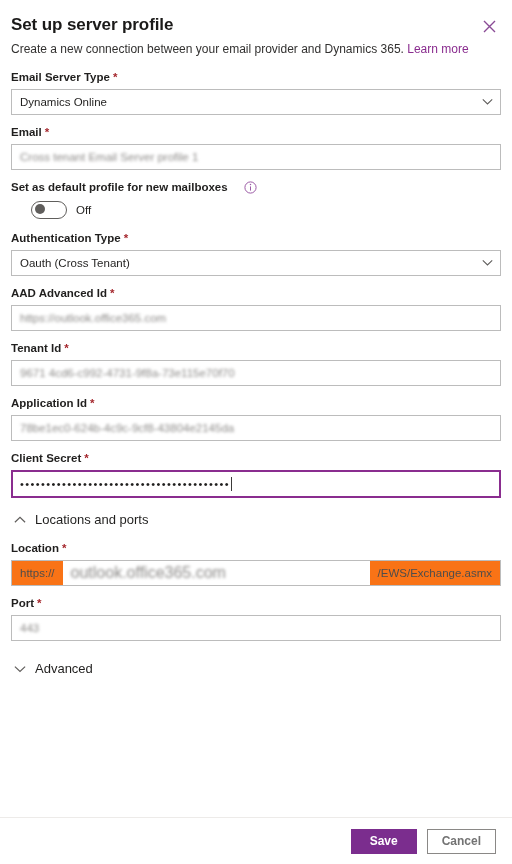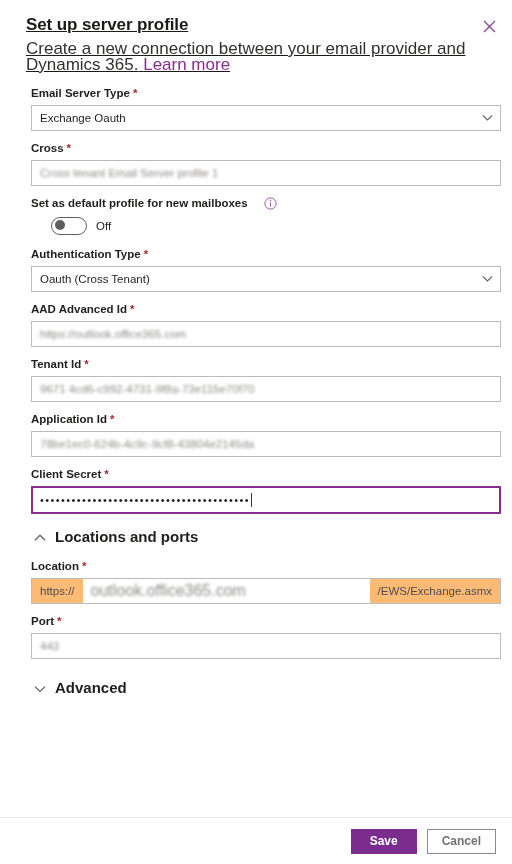--- a/index.html
+++ b/index.html
@@ -17,34 +17,33 @@
   }
   .panel {
     position: absolute;
     inset: 0;
     display: flex;
     flex-direction: column;
   }
 
   
   .header {
-    padding: 14px 16px 0 26px;
+    padding: 14px 16px 0 11px;
     position: relative;
-    text-decoration: underline;
   }
   .title {
     font-size: 17px;
     font-weight: bold;
     letter-spacing: -0.1px;
     color: #1b1a19;
     margin: 0 0 5px 0;
     line-height: 22px;
   }
   .subtitle {
-    font-size: 17px;
+    font-size: 12px;
     line-height: 16px;
     color: #323130;
     margin: 0;
   }
   .learn-more {
     color: #8A2D8F;
     text-decoration: none;
     cursor: pointer;
   }
   .close-btn {
@@ -61,21 +60,20 @@
     border: none;
     padding: 0;
   }
   .close-btn svg { display: block; }
 
   
   .form-body {
     flex: 1 1 auto;
     padding: 12px 11px 0 11px;
     overflow: hidden;
-    margin-left: 20px;
   }
   .field { margin-bottom: 9px; }
   .field-label {
     font-size: 11.5px;
     font-weight: bold;
     color: #201f1e;
     line-height: 16px;
     margin-bottom: 4px;
     display: flex;
     align-items: center;
@@ -189,42 +187,42 @@
   .toggle-state {
     font-size: 11.5px;
     color: #201f1e;
   }
 
   
   .section-head {
     display: flex;
     align-items: center;
     gap: 9px;
-    font-size: 15px;
-    font-weight: bold;
+    font-size: 13px;
+    font-weight: normal;
     color: #201f1e;
     cursor: pointer;
     margin: 14px 0 13px 3px;
     user-select: none;
   }
   .section-head.advanced { margin-top: 20px; }
 
   
   .composite {
     box-sizing: border-box;
     width: 100%;
     height: 26px;
     border: 1px solid #bcbcbc;
     background: #ffffff;
     display: flex;
     align-items: stretch;
     overflow: hidden;
   }
   .composite .affix {
-    background: #fdba74;
+    background: #f97316;
     color: #4f4d4b;
     font-size: 11.5px;
     display: flex;
     align-items: center;
     padding: 12px 8px;
     white-space: nowrap;
     flex: none;
   }
   .composite .mid {
     flex: 1 1 auto;
@@ -292,32 +290,32 @@
   </div>
 
   <div class="form-body">
 
     <div class="field">
       <div class="field-label">
         <span>Email Server Type</span>
         <span class="req">*</span>
       </div>
       <div class="control select">
-        <span class="value-plain">Exchange Oauth</span>
+        <span class="value-plain">Dynamics Online</span>
         <span class="chevron-wrap">
           <svg width="11" height="7" viewBox="0 0 11 7" aria-hidden="true">
             <path d="M0.8 0.8 L5.5 5.4 L10.2 0.8" stroke="#605e5c" stroke-width="1.1" fill="none"></path>
           </svg>
         </span>
       </div>
     </div>
 
     <div class="field">
       <div class="field-label">
-        <span>Cross</span>
+        <span>Email</span>
         <span class="req">*</span>
       </div>
       <div class="control">
         <span class="value-blurred">Cross tenant Email Server profile 1</span>
       </div>
     </div>
 
     <div>
       <div class="toggle-label-row">
         <span>Set as default profile for new mailboxes</span>

